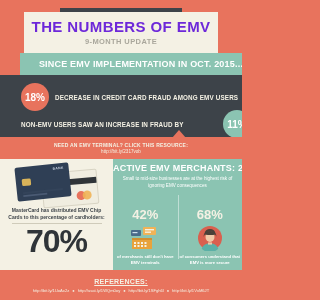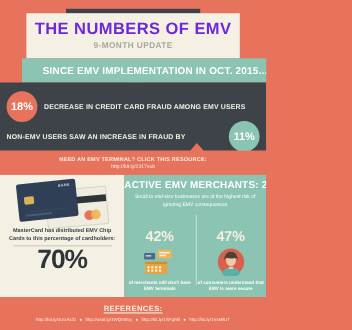--- a/index.html
+++ b/index.html
@@ -23,21 +23,21 @@
   
   .teal-band{position:absolute;left:0;top:53px;width:242px;height:22px;background:#8bc4b2;
     display:flex;align-items:center;justify-content:center;margin-left:20px;}
   .teal-band-text{font-weight:bold;font-size:9px;letter-spacing:0.2px;color:#ffffff;white-space:nowrap;}
   .teal-notch{position:absolute;left:50%;top:75px;transform:translateX(-50%);
     width:0;height:0;border-left:8px solid transparent;border-right:8px solid transparent;
     border-top:9px solid #8bc4b2;}
 
   
   .dark-band{position:absolute;left:0;top:75px;width:242px;height:62px;background:#3d4349;}
-  .stat-row{position:absolute;display:flex;align-items:center;}
+  .stat-row{position:absolute;display:flex;align-items:center;margin-left:15px;}
   .stat-row-1{left:6px;top:83px;width:230px;}
   .stat-row-2{left:6px;top:110px;width:230px;justify-content:space-between;gap:20px;}
   .circle{border-radius:50%;display:flex;align-items:center;justify-content:center;
     font-weight:bold;color:#ffffff;flex:none;}
   .circle-coral{width:28px;height:28px;background:#e8735d;font-size:10px;}
   .circle-teal{width:28px;height:28px;background:#8bc4b2;font-size:10px;}
   .stat-text{font-size:6.3px;font-weight:bold;color:#f4f1e4;letter-spacing:0.15px;white-space:nowrap;}
   .stat-row-1 .stat-text{margin-left:6px;}
   .stat-row-2 .stat-text{margin-right:6px;}
 
@@ -66,21 +66,21 @@
     border-radius:2px;transform:rotate(-6deg);}
   .card-front .bank{position:absolute;right:5px;top:3px;font-size:3.4px;color:#c9d3e0;font-weight:bold;letter-spacing:.3px;}
   .card-front .chip{position:absolute;left:6px;top:12px;width:9px;height:7px;background:#d8b35a;border-radius:1.5px;}
   .card-front .num{position:absolute;left:6px;bottom:7px;width:40px;height:2px;background:#59698020;}
   .card-front .lineA{position:absolute;left:6px;bottom:4px;width:24px;height:1.6px;background:#4a5a73;}
 
   .left-caption{position:absolute;left:6px;top:48px;width:101px;text-align:center;
     font-size:5px;color:#3d4349;line-height:1.45;font-weight:bold;}
   .divider{position:absolute;left:12px;top:64px;width:90px;height:1px;background:#cfcbba;}
   .big-70{position:absolute;left:0;top:66px;width:113px;text-align:center;
-    font-size:24px;font-weight:bold;color:#2f3438;line-height:1;letter-spacing:-1px;}
+    font-size:32px;font-weight:bold;color:#2f3438;line-height:1;letter-spacing:-1px;}
 
   
   .right-title{position:absolute;left:0;top:4px;width:129px;text-align:center;
     font-size:9px;font-weight:bold;color:#ffffff;letter-spacing:0.2px;white-space:nowrap;}
   .right-sub{position:absolute;left:6px;top:17px;width:117px;text-align:center;
     font-size:4.6px;color:#ffffff;line-height:1.45;}
   .stats3{position:absolute;left:0;top:34px;width:129px;height:77px;display:flex;}
   .stat-col{flex:1;position:relative;display:flex;flex-direction:column;align-items:center;}
   .stat-col + .stat-col::before{content:"";position:absolute;left:0;top:2px;width:1px;height:64px;
     background:rgba(255,255,255,0.45);}
@@ -181,21 +181,21 @@
               <rect x="15" y="6.5" width="6" height="1.4" fill="#f4f1e4"></rect>
               <rect x="1" y="5" width="10" height="6" rx="1" fill="#4a6b8a"></rect>
               <rect x="2.5" y="7" width="5" height="1.2" fill="#cfe0ee"></rect>
             </svg>
           </div>
           <div class="stat-cap">of merchants still don't have EMV terminals</div>
         </div>
 
 
         <div class="stat-col">
-          <div class="stat-pct">47%</div>
+          <div class="stat-pct">68%</div>
           <div class="stat-icon">
             <svg width="26" height="26" viewBox="0 0 26 26">
               <circle cx="13" cy="13" r="12" fill="#d9604f"></circle>
               <path d="M13 7 a4.5 5 0 0 1 4.5 5 a4.5 5 0 0 1 -9 0 a4.5 5 0 0 1 4.5 -5z" fill="#f0c9a8"></path>
               <path d="M7.6 10.5 a5.6 5.6 0 0 1 10.8 0 l0 -2 a5.4 4.6 0 0 0 -10.8 0z" fill="#4a4038"></path>
               <path d="M6.5 12 q0 -6 6.5 -6 q6.5 0 6.5 6 q0 -1 -1.2 -2.6 q-4 1.2 -10.6 0z" fill="#4a4038"></path>
               <path d="M13 18.2 c-4.6 0 -7.6 2.6 -8.3 5.6 a12 12 0 0 0 16.6 0 c-0.7 -3 -3.7 -5.6 -8.3 -5.6z" fill="#5bb0a6"></path>
               <path d="M11 17.4 h4 v2.2 h-4z" fill="#f0c9a8"></path>
             </svg>
           </div>

